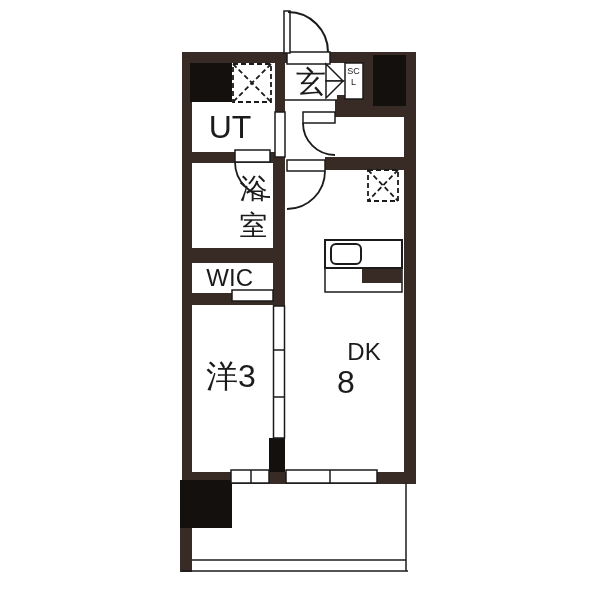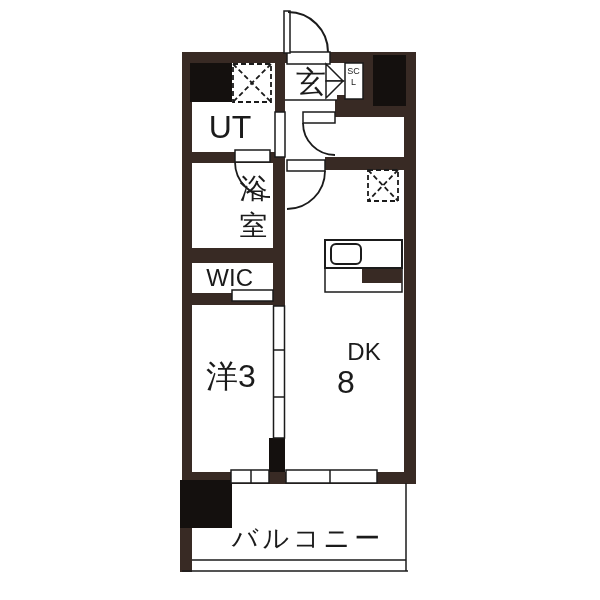--- a/index.html
+++ b/index.html
@@ -111,15 +111,14 @@
   </svg>
 
   <div class="label" style="left:293px;top:66px;width:36px;font-size:30px;line-height:32px;">玄</div>
   <div class="label v" style="left:347px;top:66px;width:13px;font-size:9px;line-height:10.5px;text-align:center;">SCL</div>
   <div class="label" style="left:205px;top:110px;width:50px;font-size:32px;line-height:34px;">UT</div>
   <div class="label v" style="left:211px;top:170px;width:35px;font-size:28px;line-height:37px;margin-left:25px;">浴室</div>
   <div class="label" style="left:203px;top:265px;width:50px;font-size:24px;line-height:26px;text-align:right;">WIC</div>
   <div class="label" style="left:206px;top:359px;width:50px;font-size:32px;line-height:34px;text-align:center;">洋3</div>
   <div class="label" style="left:340px;top:336px;width:48px;font-size:24px;line-height:32px;">DK</div>
   <div class="label" style="left:322px;top:366px;width:48px;font-size:32px;line-height:32px;">8</div>
-  <div class="label" style="left:225px;top:524px;width:166px;font-size:26px;line-height:28px;letter-spacing:4px;">バルコニー</div>
 
 </div>
 
 </body></html>

